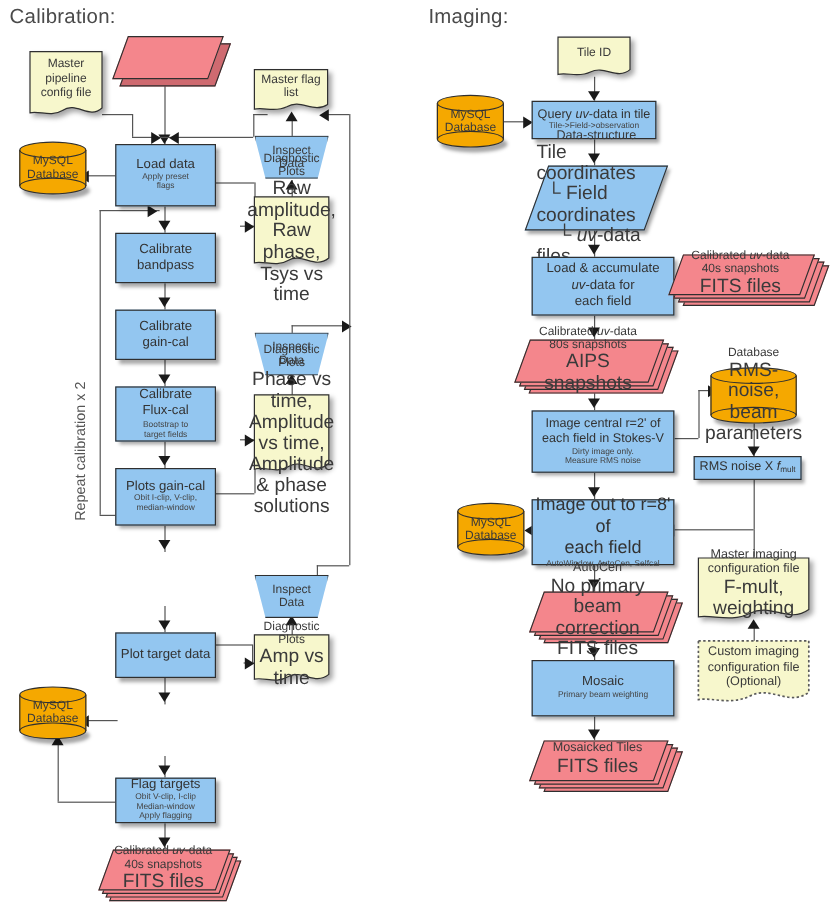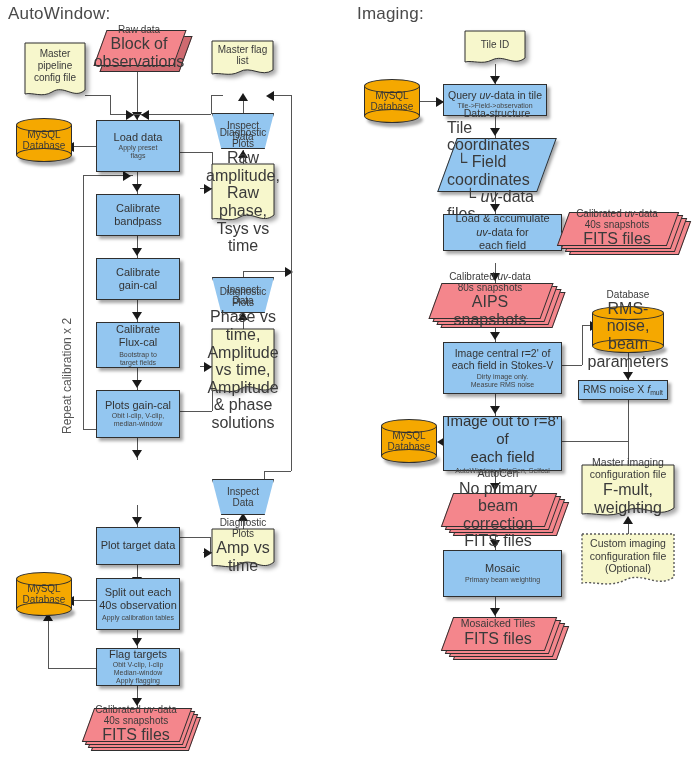--- a/index.html
+++ b/index.html
@@ -73,21 +73,21 @@
 
   .vlabel{position:absolute;font-size:12px;color:#555;white-space:nowrap;
           transform-origin:0 0;transform:rotate(-90deg);}
   sub{font-size:.65em;vertical-align:-.25em;}
 </style>
 </head>
 <body>
 
 <div id="stage">
 
-  <div class="secHead" style="left:8px;top:4px">AutoWindow:</div>
+  <div class="secHead" style="left:8px;top:4px">Calibration:</div>
   <div class="secHead" style="left:357px;top:4px">Imaging:</div>
 
   <div class="vlabel" style="left:60px;top:434px">Repeat calibration x 2</div>
 
   <div class="ln lnv" style="left:137px;top:70px;height:58px"></div>
   <div class="ar d" style="left:132px;top:112px"></div>
 
   <div class="ln lnh" style="left:85px;top:95px;width:25px"></div>
   <div class="ln lnv" style="left:110px;top:95px;height:19px"></div>
   <div class="ln lnh" style="left:110px;top:114px;width:28px"></div>
@@ -171,36 +171,32 @@
   <div class="ln lnh" style="left:48px;top:668px;width:50px"></div>
   <div class="ln lnv" style="left:48px;top:617px;height:51px"></div>
   <div class="ar u" style="left:43px;top:613px"></div>
 
   <div class="ln lnv" style="left:137px;top:686px;height:22px"></div>
   <div class="ar d" style="left:132px;top:698px"></div>
 
   <div class="stack" style="left:100px;top:30px;width:84px;height:40px">
     <div class="sh" style="left:6px;top:6px;width:78px;height:34px;background:#cf6a70"></div>
     <div class="sh" style="left:0;top:0;width:78px;height:34px"></div>
-    <div class="lbl" style="left:0;top:0;width:78px;height:34px">
-      <div class="t1" style="font-size:10px">Raw data</div>
-      <div class="t2">Block of<br>observations</div>
-    </div>
   </div>
 
   <div class="doc" style="left:24px;top:42px;width:62px;height:58px">
     <svg width="64" height="60" viewBox="0 0 64 60">
       <path d="M1,1 H61 V48 C50,58 40,42 28,50 C18,56 9,50 1,52 Z" fill="#f7f7cc" stroke="#2f2f2f" stroke-width="1" style="filter:drop-shadow(3px 3px 2px rgba(0,0,0,.35))"></path>
     </svg>
     <div class="lbl" style="height:48px">
       <div class="t1" style="font-size:10px;line-height:1.2">Master<br>pipeline<br>config file</div>
     </div>
   </div>
 
-  <div class="doc" style="left:211px;top:40px;width:63px;height:38px">
+  <div class="doc" style="left:211px;top:57px;width:63px;height:38px">
     <svg width="65" height="40" viewBox="0 0 65 40">
       <path d="M1,1 H62 V30 C50,38 40,25 28,32 C18,37 9,32 1,34 Z" fill="#f7f7cc" stroke="#2f2f2f" stroke-width="1" style="filter:drop-shadow(3px 3px 2px rgba(0,0,0,.35))"></path>
     </svg>
     <div class="lbl" style="height:30px">
       <div class="t1" style="font-size:10px;line-height:1.15">Master flag<br>list</div>
     </div>
   </div>
 
   <div class="cyl" style="left:16px;top:118px;width:56px;height:44px">
     <div class="body"></div>
@@ -292,24 +288,20 @@
 
   <div class="cyl" style="left:16px;top:572px;width:56px;height:44px">
     <div class="body"></div>
       <div class="bot"></div>
       <div class="top"></div>
     <div class="lbl">
         <div class="t1" style="font-size:10px;line-height:1.15">MySQL<br>Database</div>
       </div>
   </div>
 
-  <div class="node proc" style="left:96px;top:578px;width:84px;height:52px">
-    <div class="t1" style="line-height:1.2">Split out each<br>40s observation</div>
-    <div class="t2">Apply calibration tables</div>
-  </div>
 
   <div class="node proc" style="left:96px;top:648px;width:84px;height:38px">
     <div class="t1">Flag targets</div>
     <div class="t2">Obit V-clip, I-clip<br>Median-window<br>Apply flagging</div>
   </div>
 
   <div class="stack" style="left:88px;top:708px;width:110px;height:44px">
     <div class="sh" style="left:9px;top:9px;width:96px;height:32px"></div>
     <div class="sh" style="left:6px;top:6px;width:96px;height:32px"></div>
     <div class="sh" style="left:3px;top:3px;width:96px;height:32px"></div>
@@ -392,21 +384,21 @@
   </div>
 
   <div class="para blue" style="left:447px;top:138px;width:100px;height:54px">
     <div class="shp"></div>
     <div class="lbl">
       <div class="t1" style="font-size:10.5px">Data-structure</div>
       <div class="t2" style="text-align:left">Tile coordinates<br>&nbsp;&nbsp;└ Field coordinates<br>&nbsp;&nbsp;&nbsp;&nbsp;└ <i>uv</i>-data files</div>
     </div>
   </div>
 
-  <div class="node proc" style="left:443px;top:214px;width:119px;height:37px">
+  <div class="node proc" style="left:443px;top:214px;width:119px;height:49px">
     <div class="t1" style="line-height:1.25">Load &amp; accumulate<br><i>uv</i>-data for<br>each field</div>
   </div>
 
   <div class="stack" style="left:563px;top:212px;width:124px;height:44px">
     <div class="sh" style="left:12px;top:9px;width:108px;height:32px"></div>
     <div class="sh" style="left:8px;top:6px;width:108px;height:32px"></div>
     <div class="sh" style="left:4px;top:3px;width:108px;height:32px"></div>
     <div class="sh" style="left:0;top:0;width:108px;height:32px"></div>
     <div class="lbl" style="left:0;top:0;width:108px;height:32px">
       <div class="t1" style="font-size:10px">Calibrated <i>uv</i>-data</div>

